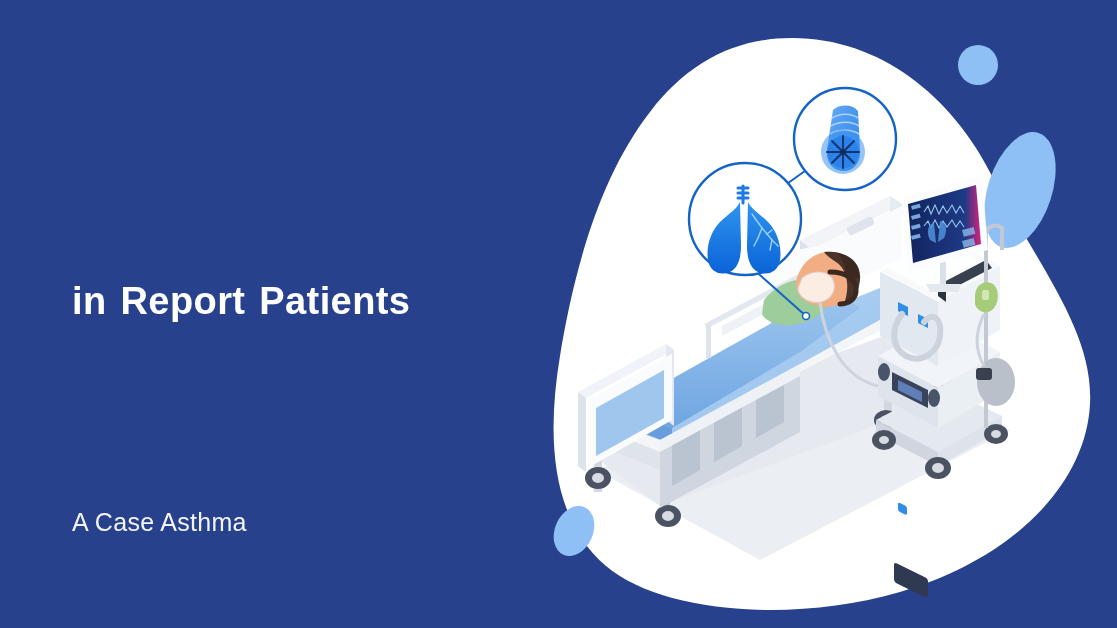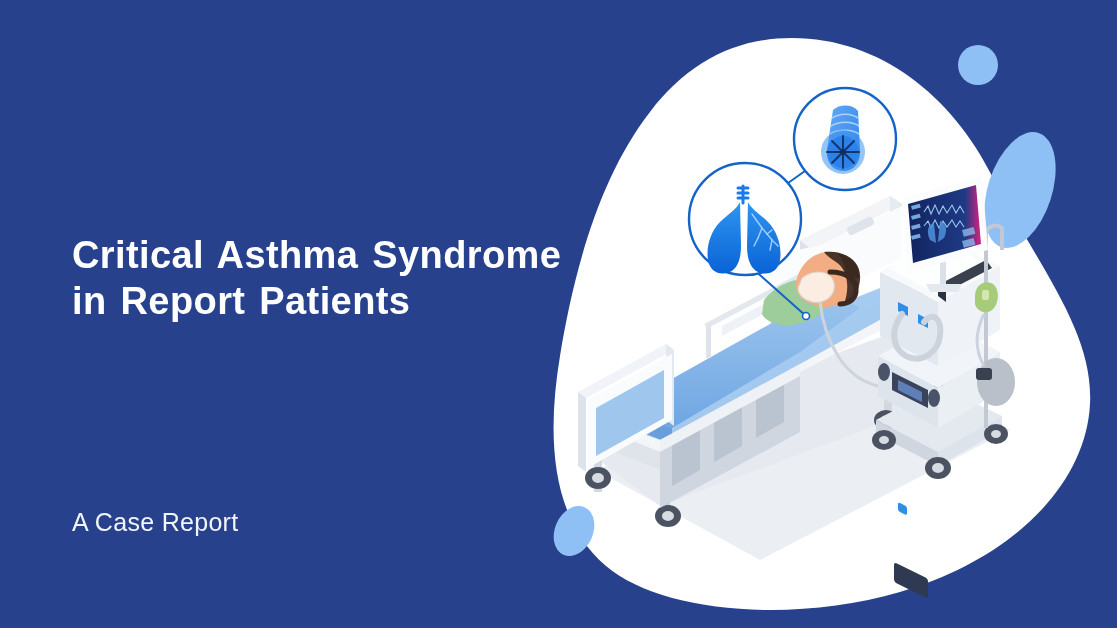--- a/index.html
+++ b/index.html
@@ -355,17 +355,17 @@
           <line x1="843" y1="152" x2="832" y2="163"></line>
           <line x1="843" y1="152" x2="827" y2="152"></line>
           <line x1="843" y1="152" x2="832" y2="141"></line>
         </g>
         <circle cx="843" cy="152" r="2.6" fill="#0e2c5e"></circle>
       </g>
     </g>
   </svg>
 
   <div class="text-col">
-    <h1 class="title"><span>Critical Asthma Syndrome</span><br><span>in Report Patients</span></h1>
-    <div class="subtitle">A Case Report</div>
+    <h1 class="title"><br><span>in Report Patients</span></h1>
+    <div class="subtitle">A Case Asthma</div>
   </div>
 
 </div>
 
 </body></html>

